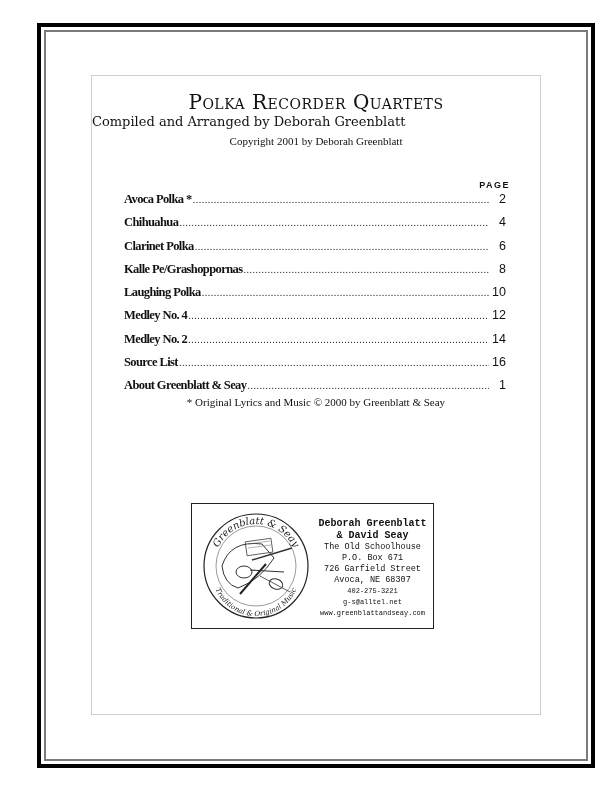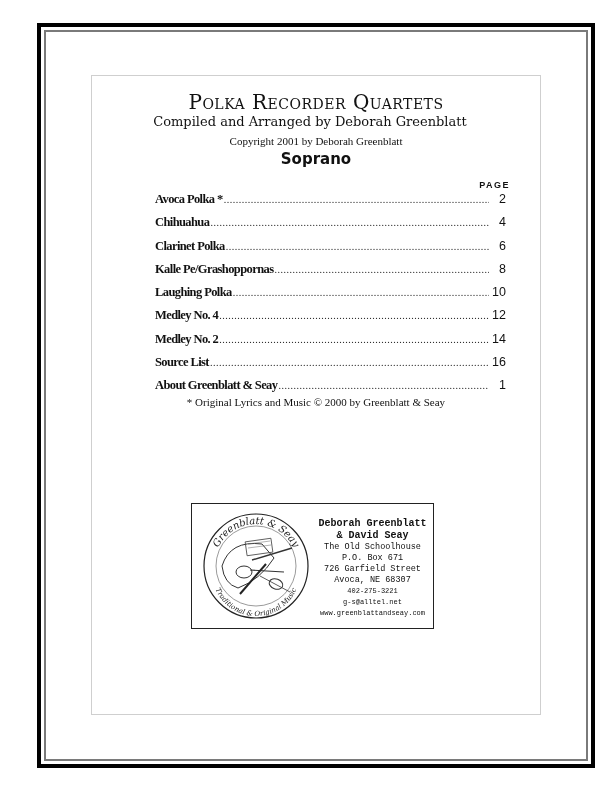--- a/index.html
+++ b/index.html
@@ -15,40 +15,40 @@
   .page {
     position: absolute; left: 91px; top: 75px; width: 450px; height: 640px;
     box-sizing: border-box; border: 1px solid #cfcfcf; background: #fff;
   }
   .title {
     position: absolute; left: 0; right: 0; top: 14px; text-align: center;
     font-family: "DejaVu Serif", serif; font-size: 20px; font-variant: small-caps;
     letter-spacing: 0.5px; color: #111;
   }
   .subtitle {
-    position: absolute; left: 0; right: 12px; top: 38px; text-align: center;
+    position: absolute; left: 0; right: 12px; top: 38px; text-align: left;
     font-family: "DejaVu Serif", serif; font-size: 13px; color: #111;
   }
   .copyright {
     position: absolute; left: 0; right: 0; top: 59px; text-align: center;
     font-family: "Liberation Serif", serif; font-size: 11px; color: #111;
   }
   .part {
     position: absolute; left: 0; right: 0; top: 74px; text-align: center;
     font-family: "DejaVu Sans", sans-serif; font-size: 15px; font-weight: bold; color: #111;
   }
   .page-header {
     position: absolute; right: 30px; top: 104px;
     font-family: "Liberation Sans", sans-serif; font-size: 9px; font-weight: bold;
     letter-spacing: 1.5px; color: #111;
   }
   .toc { position: absolute; left: 32px; right: 34px; top: 116px; }
   .toc-row {
     display: flex; align-items: baseline; height: 23.3px;
-    font-family: "Liberation Serif", serif; font-size: 12.5px; color: #111; margin-left: 31px;
+    font-family: "Liberation Serif", serif; font-size: 12.5px; color: #111;
   }
   .toc-title { font-weight: bold; letter-spacing: -0.6px; white-space: nowrap; }
   .toc-dots {
     flex: 1; overflow: hidden; white-space: nowrap; margin: 0 3px 0 1px;
     font-size: 10px; letter-spacing: 0.5px; color: #222;
   }
   .toc-dots::after { content: "........................................................................................................................................................................"; }
   .toc-page {
     font-family: "Liberation Sans", sans-serif; font-size: 12.5px; min-width: 14px; text-align: right;
   }
@@ -73,21 +73,20 @@
 <body>
 
 <div class="outer-frame">
   <div class="inner-frame"></div>
 </div>
 
 <div class="page">
   <div class="title">Polka Recorder Quartets</div>
   <div class="subtitle">Compiled and Arranged by Deborah Greenblatt</div>
   <div class="copyright">Copyright 2001 by Deborah Greenblatt</div>
-  <div class="part">Soprano</div>
 
   <div class="page-header">PAGE</div>
 
   <div class="toc">
     <div class="toc-row">
       <span class="toc-title">Avoca Polka *</span>
       <span class="toc-dots"></span>
       <span class="toc-page">2</span>
     </div>
     <div class="toc-row">

